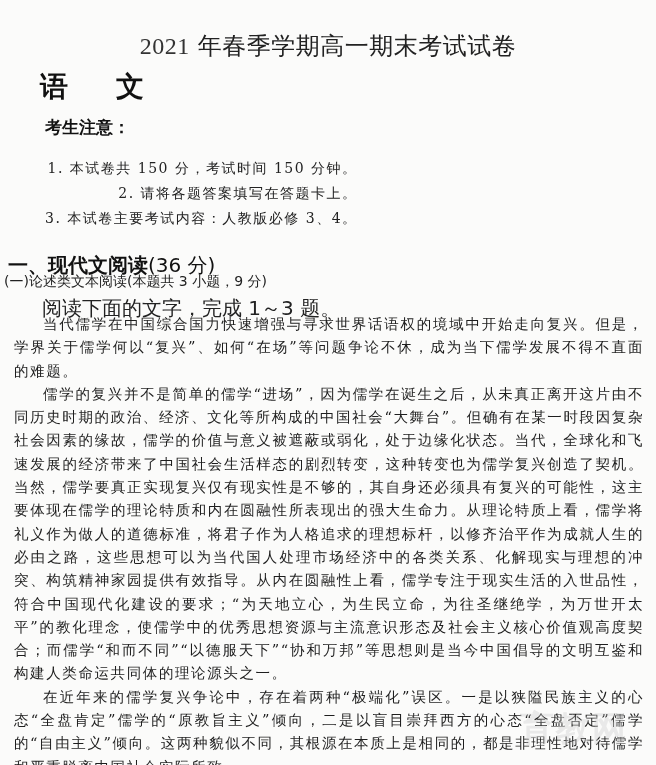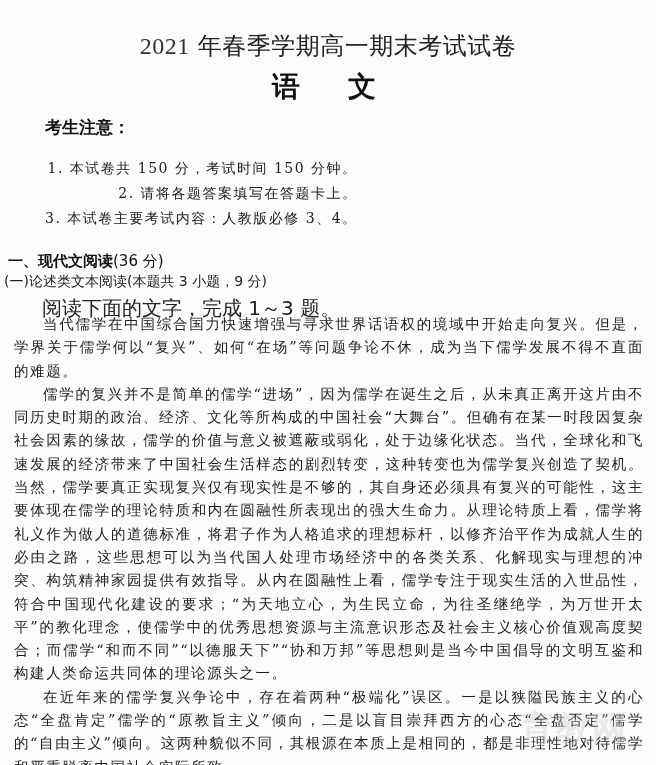--- a/index.html
+++ b/index.html
@@ -11,34 +11,34 @@
       position: relative;
     }
     .page { position: absolute; left: 0; top: 0; width: 572px; height: 765px; }
     .title {
       position: absolute; top: 30px; left: 0; width: 656px; text-align: center;
       font-size: 24px; letter-spacing: 0.5px; color: #222;
       font-family: "DejaVu Sans", "Liberation Sans", sans-serif;
     }
     .title .year { font-family: "Liberation Serif", serif; font-weight: normal; color: #333; }
     .subject {
-      position: absolute; top: 68px; left: 0; width: 656px; text-align: center;
+      position: absolute; top: 68px; left: 0; width: 656px; text-align: left;
       font-size: 28px; font-weight: bold; letter-spacing: 48px; color: #111;
       font-family: Liberation Sans, sans-serif;
       text-indent: 40px;
     }
     .notice-title {
       position: absolute; top: 116px; left: 45px;
       font-size: 17px; font-weight: bold; color: #111;
       font-family: "DejaVu Sans", "Liberation Sans", sans-serif;
     }
     .notice-list { position: absolute; top: 156px; left: 45px; margin: 0; padding: 0; list-style: none; text-align: right; }
     .notice-list li { font-size: 14px; height: 25px; line-height: 25px; color: #222; letter-spacing: 1.5px; }
     .section-title {
-      position: absolute; top: 252px; left: 8px; font-size: 15px; font-weight: bold;
+      position: absolute; top: 252px; left: 8px; font-size: 20px; font-weight: bold;
       font-family: "DejaVu Sans", "Liberation Sans", sans-serif; color: #111;
     }
     .section-title .pts { font-weight: normal; }
     .subsection-title {
       position: absolute; top: 273px; left: 4px; font-size: 14px; color: #222;
       font-family: "DejaVu Sans", "Liberation Sans", sans-serif;
     }
     .instruction {
       position: absolute; top: 295px; left: 42px; font-size: 20px; color: #222;
       font-family: "DejaVu Sans", "Liberation Sans", sans-serif;

